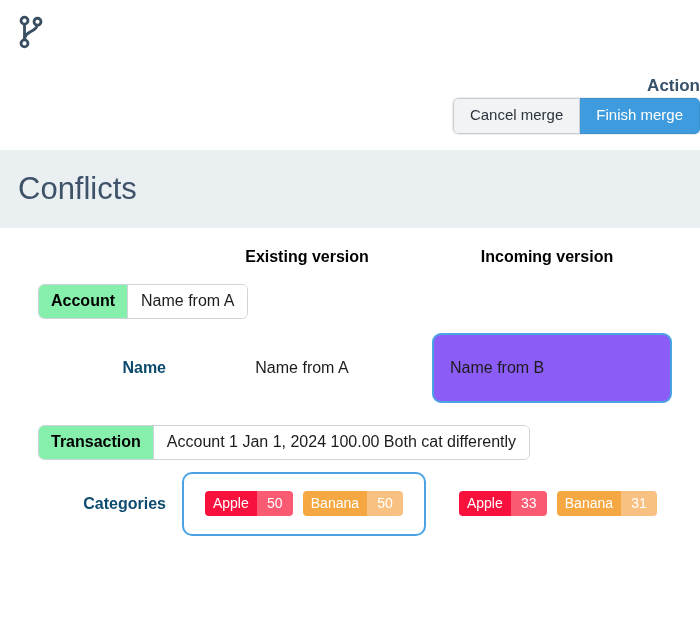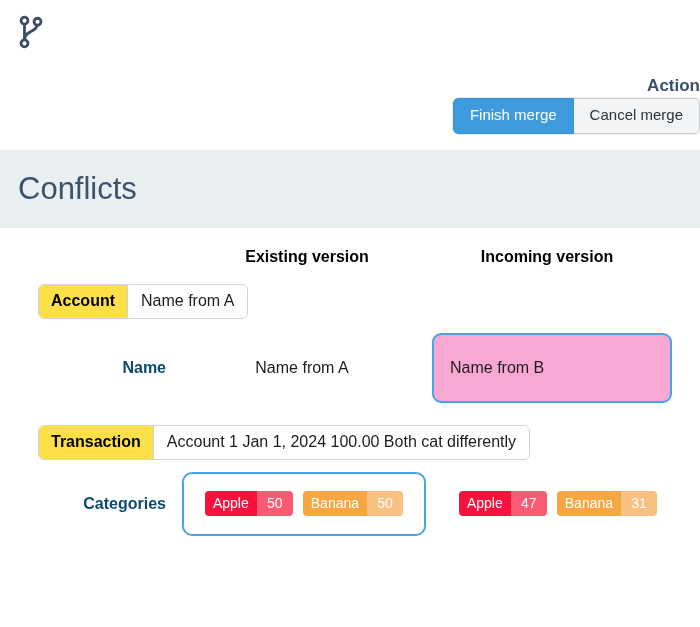--- a/index.html
+++ b/index.html
@@ -125,21 +125,21 @@
   }
   .input-group {
     display: inline-flex;
     align-items: stretch;
     border: 1px solid #ced4da;
     border-radius: 6px;
     overflow: hidden;
     background: #ffffff;
   }
   .ig-label {
-    background: #fde047;
+    background: #86efac;
     font-size: 16px;
     font-weight: bold;
     color: #000000;
     padding: 7px 12px 8px 12px;
     border-right: 1px solid #ced4da;
     white-space: nowrap;
   }
   .ig-value {
     font-size: 16px;
     color: #1c1c1c;
@@ -167,21 +167,21 @@
     box-sizing: border-box;
     font-size: 16px;
     color: #1c1c1c;
     padding: 10px 16px;
     border: 2px solid transparent;
     border-radius: 9px;
     text-align: center;
   }
   .cell.selected {
     border-color: #4ba3e3;
-    background: #f9a8d4;
+    background: #8b5cf6;
     text-align: left;
   }
   .cell.plain {
     text-align: center;
   }
   .row-name .cell.incoming-cell {
     min-height: 70px;
     display: flex;
     align-items: center;
     margin-left: 10px;
@@ -236,22 +236,22 @@
       <circle cx="18" cy="6.5" r="3.2"></circle>
       <path d="M6 9 L6 23.3"></path>
       <path d="M6 23 C6 15, 17 16, 17.6 10" stroke-linecap="round"></path>
     </g>
   </svg>
 </div>
 
 <div class="action-row">
   <span class="action-label">Action</span>
   <div class="btn-group">
+    <button class="btn">Cancel merge</button>
     <button class="btn primary">Finish merge</button>
-    <button class="btn">Cancel merge</button>
   </div>
 </div>
 
 <div class="section-band">
   <h2 class="section-title">Conflicts</h2>
 </div>
 
 <div class="conflicts">
 
   <div class="col-headers">
@@ -289,21 +289,21 @@
       </span>
       <span class="badge orange">
         <span class="b-name">Banana</span>
         <span class="b-val">50</span>
       </span>
     </div>
 
     <div class="badge-cell" style="margin-left:10px;">
       <span class="badge red">
         <span class="b-name">Apple</span>
-        <span class="b-val">47</span>
+        <span class="b-val">33</span>
       </span>
       <span class="badge orange">
         <span class="b-name">Banana</span>
         <span class="b-val">31</span>
       </span>
     </div>
   </div>
 
 </div>
 

